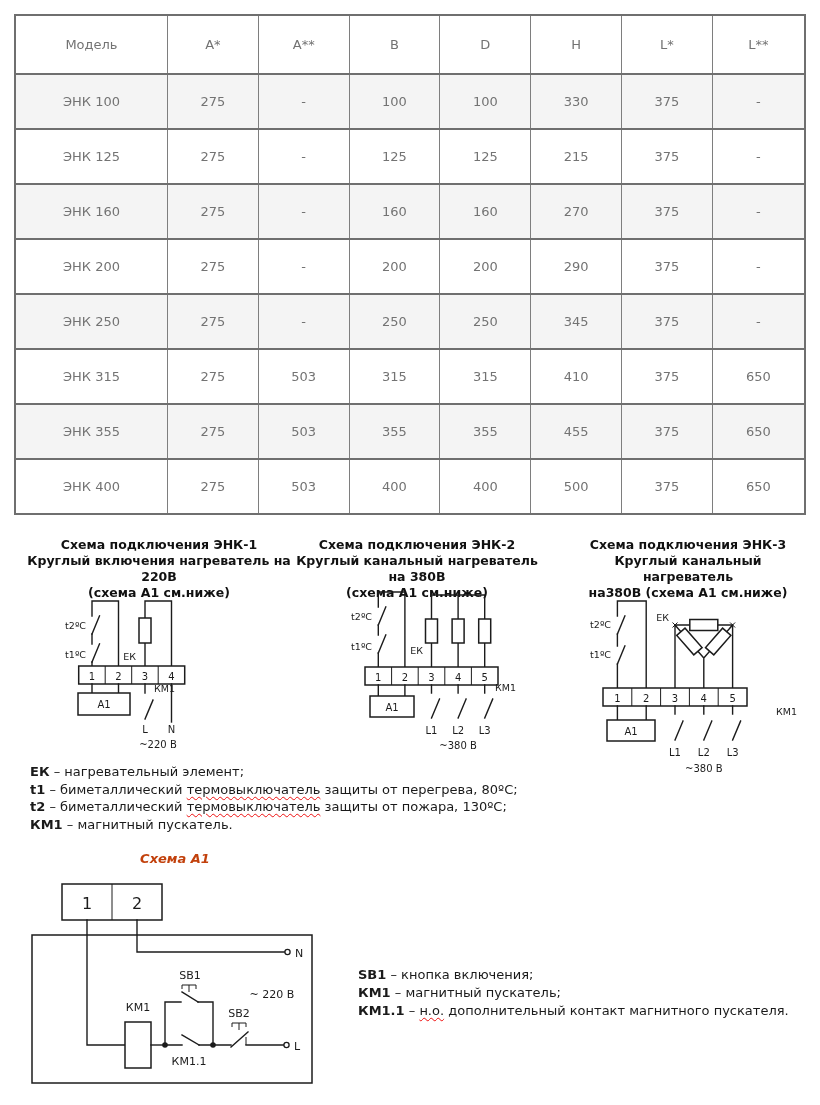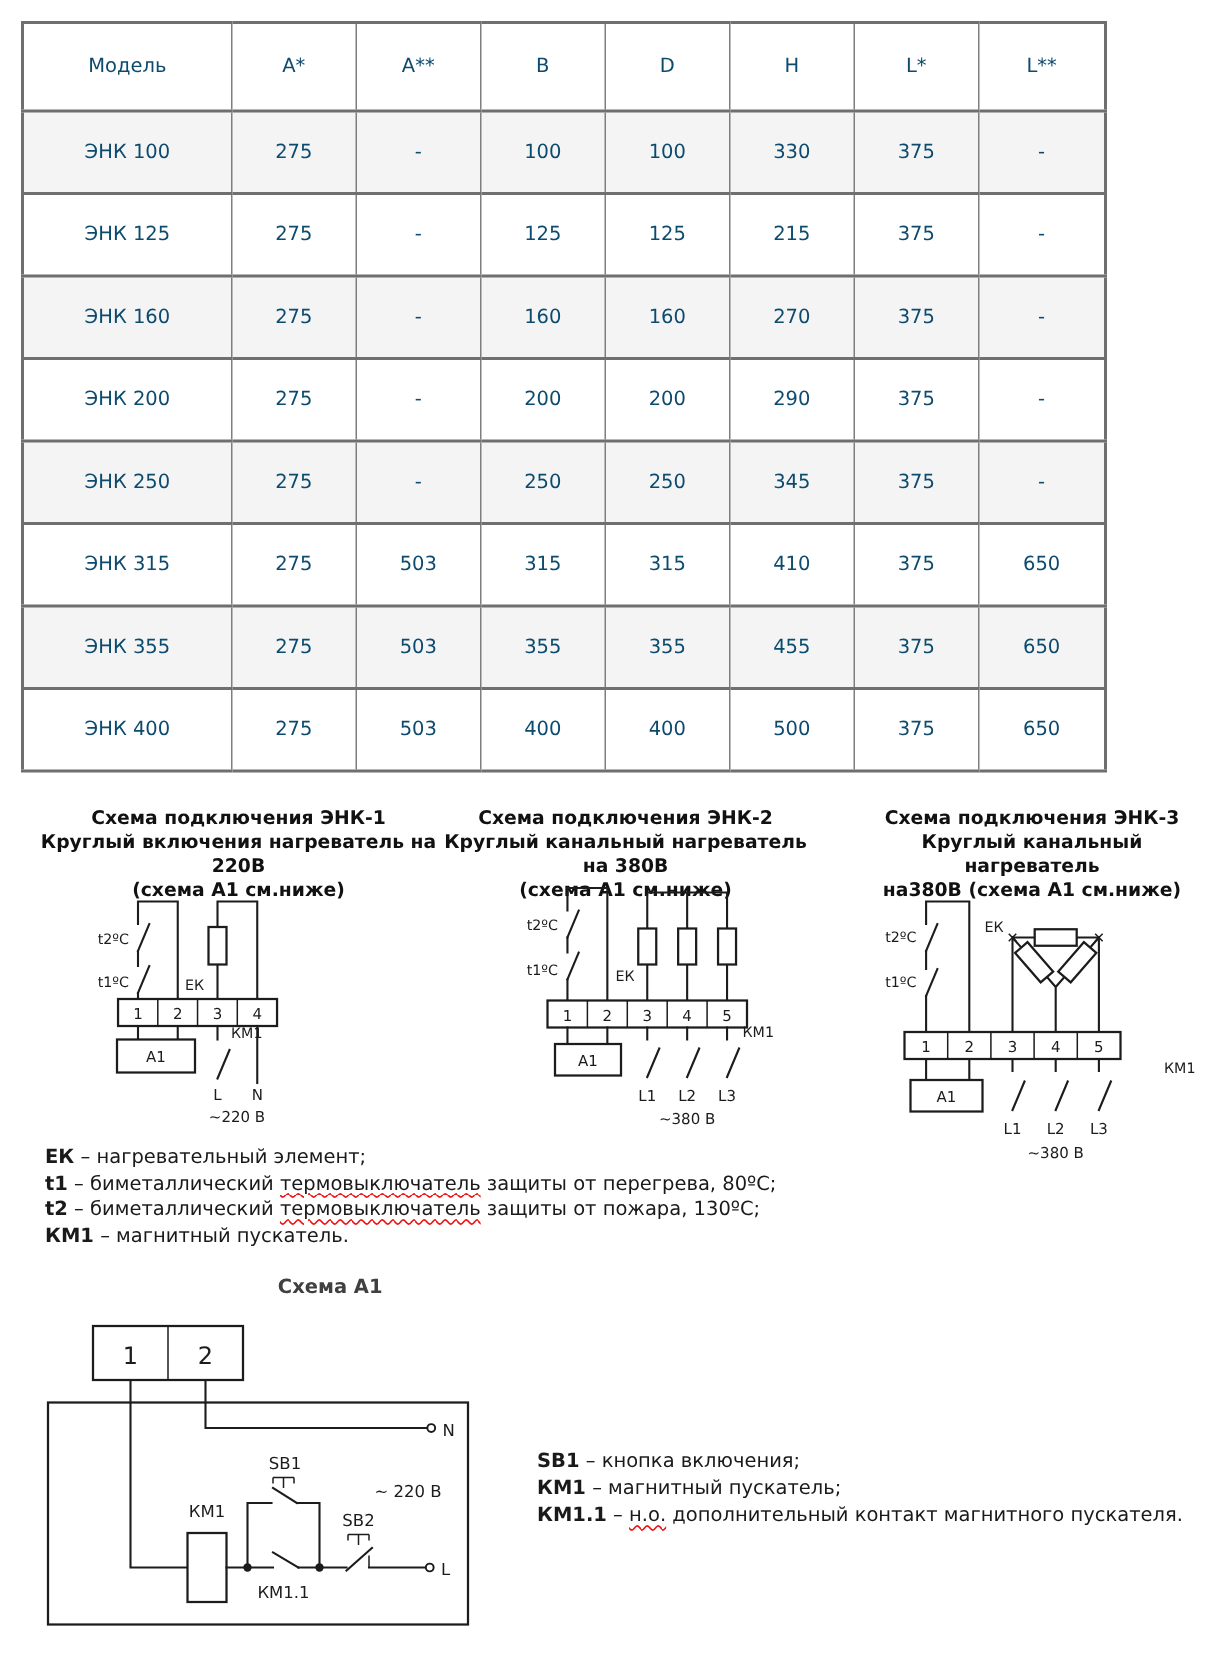--- a/index.html
+++ b/index.html
@@ -1,21 +1,21 @@
 <!DOCTYPE html>
 <html><head>
 <meta charset="utf-8">
 <style>
   html,body { margin:0; padding:0; background:#fff; }
   .page { position:relative; width:820px; height:1105px; background:#fff; overflow:hidden;
           font-family:"DejaVu Sans", sans-serif; color:#1c1c1c; }
 
   
-  table.dims { position:absolute; left:14px; top:14px; width:724px;
-               border-collapse:collapse; font-size:13px; color:#0c4a6e;
+  table.dims { position:absolute; left:14px; top:14px; width:792px;
+               border-collapse:collapse; font-size:13px; color:#737373;
                border:2px solid #6f6f6f; }
   table.dims th, table.dims td { border-left:1px solid #7e7e7e; border-right:1px solid #7e7e7e;
                border-top:2px solid #6f6f6f; border-bottom:2px solid #6f6f6f;
                text-align:center; font-weight:normal; padding:0; }
   table.dims th { height:57px; }
   table.dims td { height:53px; }
   table.dims tbody tr:nth-child(odd) { background:#f4f4f4; }
   table.dims col.c-model { width:19.3%; }
 
   
@@ -38,22 +38,22 @@
   
   .legend { position:absolute; font-size:13px; color:#1a1a1a; }
   .legend .lg-line { white-space:nowrap; }
   #legend1 { left:30px; top:763px; line-height:17.5px; }
   #legend2 { left:358px; top:966px; line-height:18px; }
   .legend b { font-weight:bold; }
   .wavy { text-decoration-line:underline; text-decoration-style:wavy;
           text-decoration-color:#e11; text-decoration-thickness:1px;
           text-underline-offset:2px; }
 
-  .a1-title { position:absolute; left:95px; top:851px; width:160px; text-align:right;
-              font-weight:bold; font-size:13px; color:#404040; }
+  .a1-title { position:absolute; left:95px; top:851px; width:160px; text-align:center;
+              font-weight:bold; font-size:13px; color:#c2410c;font-style:italic; }
 </style>
 </head>
 <body>
 
 <div class="page">
 
   <table class="dims">
     <colgroup>
         <col class="c-model">
         <col>

